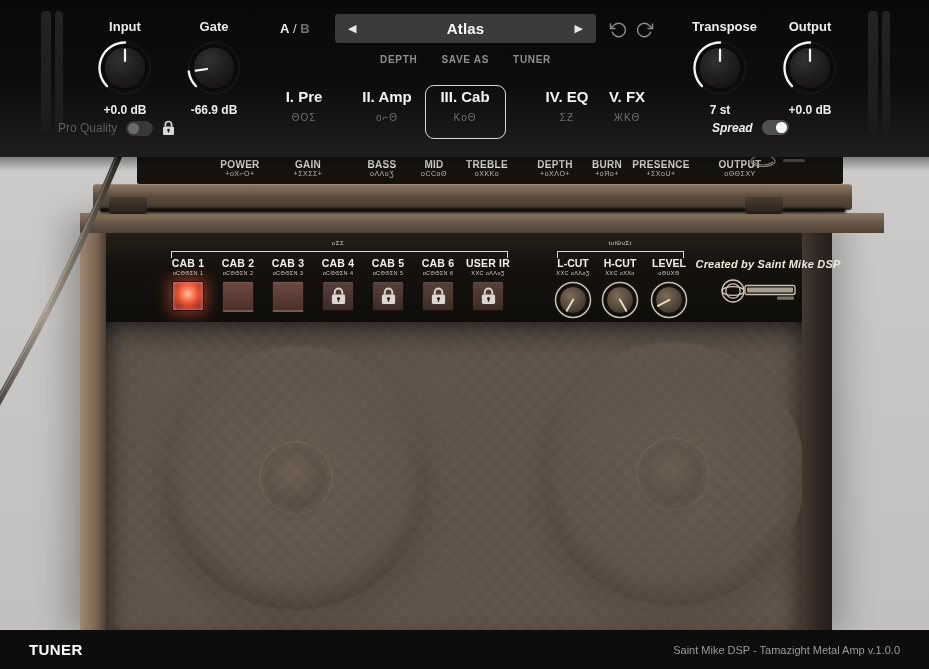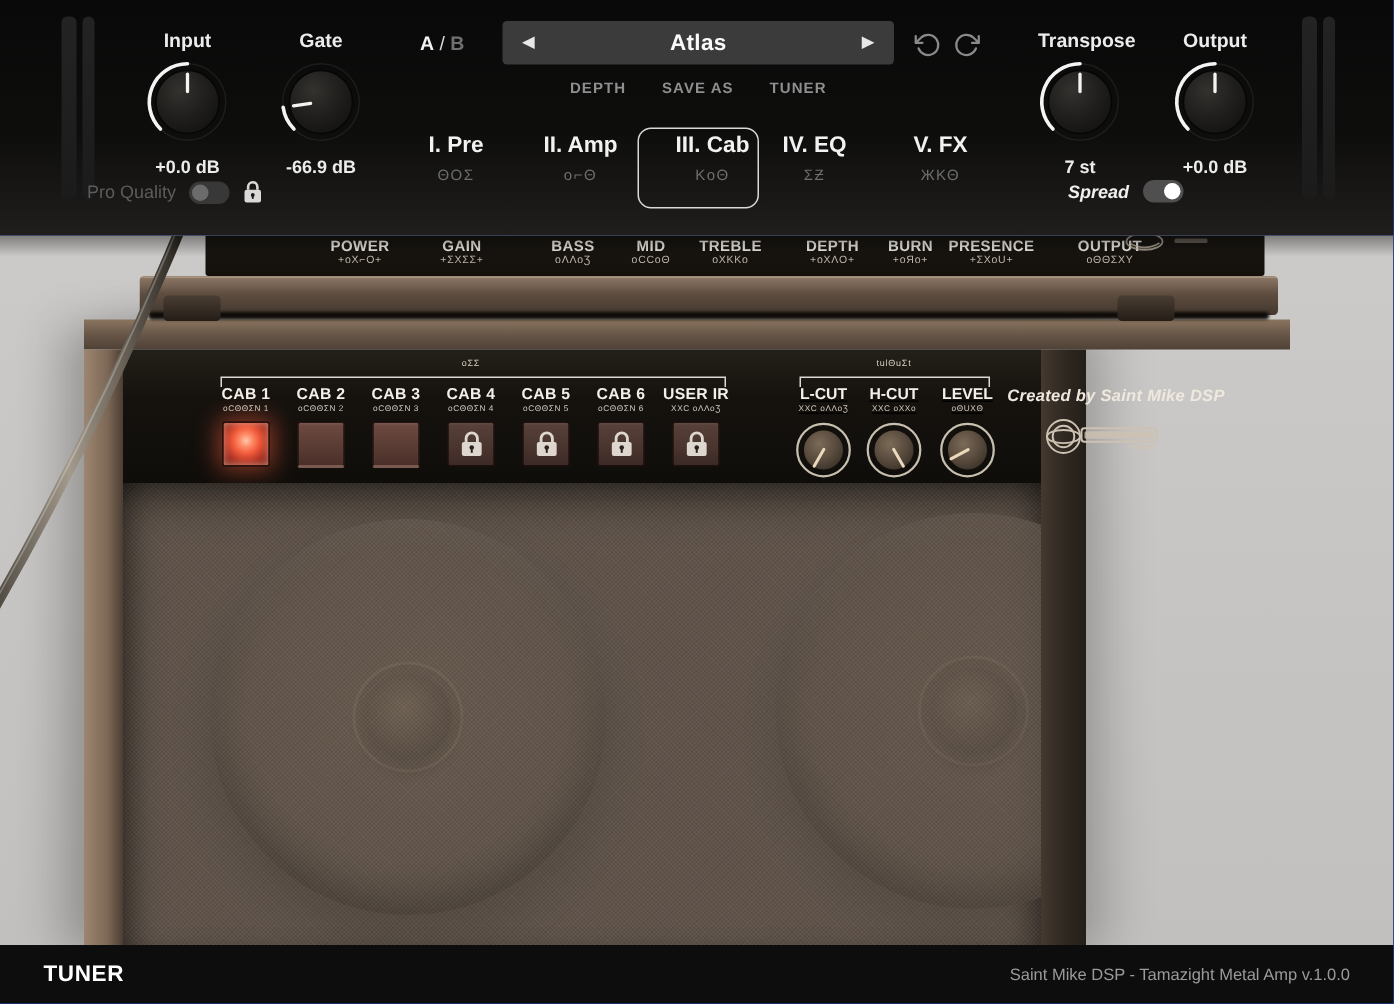--- a/index.html
+++ b/index.html
@@ -64,21 +64,21 @@
   .head-col{position:absolute;top:2px;width:80px;text-align:center;}
   .head-col .hlabel{font-size:10px;font-weight:700;letter-spacing:.3px;color:#f1ece5;}
   .head-col .hglyph{margin-top:0px;font-size:7px;color:#cfc6ba;opacity:.9;letter-spacing:.5px;}
   .head-tolex{position:absolute;left:0;top:27px;width:759px;height:25px;border-top:1px solid #a18a75;
               background:linear-gradient(180deg,#8b7664 0%,#5d4d3f 45%,#43372d 100%);border-radius:3px;}
   .head-shadow{position:absolute;left:6px;top:51px;width:747px;height:5px;background:#0e0b08;filter:blur(1px);border-radius:3px;}
   .foot{position:absolute;top:40px;width:38px;height:17px;border-radius:3px;
         background:linear-gradient(180deg,#4a3e33,#241d17);}
 
   
-  .cabinet{position:absolute;left:56px;top:56px;width:668px;height:417px;z-index:1;
+  .cabinet{position:absolute;left:80px;top:56px;width:752px;height:417px;z-index:1;
            box-shadow:-16px 4px 28px rgba(0,0,0,.22),16px 4px 28px rgba(0,0,0,.18);}
   .cab-topband{position:absolute;left:0;top:0;width:804px;height:20px;
                background:linear-gradient(180deg,#8a755f,#6b594a 45%,#4e4136);}
   .cab-left{position:absolute;left:0;top:20px;bottom:0;width:26px;
             background:linear-gradient(90deg,#9c8671,#7d6856 60%,#4b3e33);}
   .cab-right{position:absolute;right:0;top:20px;bottom:0;width:30px;
              background:linear-gradient(90deg,#45392f,#332b24 40%,#241e19);}
   .cab-panel{position:absolute;left:26px;right:30px;top:20px;height:89px;
              background:linear-gradient(180deg,#232019 0%,#15120e 35%,#0f0d0a 100%);
              border-top:1px solid rgba(255,255,255,.07);}
@@ -91,21 +91,21 @@
   .cab-col .clabel{font-size:10.5px;font-weight:700;color:#f3efe9;letter-spacing:.2px;}
   .cab-col .cglyph{margin-top:1px;font-size:5.5px;color:#cfc8be;letter-spacing:.4px;}
   .cab-btn{margin:5px auto 0;width:30px;height:28px;border-radius:2px;cursor:pointer;
            display:flex;align-items:center;justify-content:center;}
   .cab-btn.on{background:radial-gradient(circle at 50% 42%,#ffc7ae 0%,#ff8f6b 18%,#f05a3a 40%,#b03526 66%,#7c241b 90%);
               border:1px solid #30100c;box-shadow:0 0 16px 2px rgba(255,96,64,.55),inset 0 0 5px rgba(255,210,180,.65);}
   .cab-btn.off{background:linear-gradient(180deg,#6d4a41,#553830 70%,#4a2f29);
                border:1px solid #241310;border-bottom:2px solid #7a5a50;box-shadow:inset 0 1px 1px rgba(255,255,255,.08);}
   .cab-btn.locked{background:linear-gradient(180deg,#58413a,#46312c 70%,#3c2a26);
                   border:1px solid #1d100d;box-shadow:inset 0 1px 1px rgba(255,255,255,.06);}
-  .fk-col{position:absolute;top:23px;width:60px;text-align:center;text-decoration:underline;}
+  .fk-col{position:absolute;top:23px;width:60px;text-align:center;}
   .fk-col .clabel{font-size:10.5px;font-weight:700;color:#f3efe9;}
   .fk-col .cglyph{margin-top:1px;font-size:5.5px;color:#cfc8be;letter-spacing:.4px;}
   .fk-col svg{margin-top:2px;cursor:pointer;}
   .credit{position:absolute;left:572px;top:24px;width:180px;text-align:center;
           font-size:11px;font-weight:700;font-style:italic;color:#efe8df;letter-spacing:.2px;}
 
   
   .grille{position:absolute;left:26px;right:30px;top:109px;bottom:0;background:#5f5349;
           box-shadow:inset 18px 0 22px -14px rgba(0,0,0,.55),inset -18px 0 22px -14px rgba(0,0,0,.5),inset 0 26px 28px -18px rgba(0,0,0,.6);overflow:hidden;}
   .grille::after{content:"";position:absolute;inset:0;
@@ -233,25 +233,25 @@
     <div class="tabs-row">
       <div class="tab-active-box"></div>
       <div class="tab" style="left:259px;">
         <div class="tlabel">I. Pre</div>
         <div class="tglyph">ΘΟΣ</div>
       </div>
       <div class="tab" style="left:342px;text-align:center;">
         <div class="tlabel">II. Amp</div>
         <div class="tglyph">o⌐Θ</div>
       </div>
-      <div class="tab" style="left:430px;">
+      <div class="tab" style="left:420px;">
         <div class="tlabel">III. Cab</div>
         <div class="tglyph">ΚoΘ</div>
       </div>
-      <div class="tab" style="left:498px;">
+      <div class="tab" style="left:522px;">
         <div class="tlabel">IV. EQ</div>
         <div class="tglyph">ΣƵ</div>
       </div>
       <div class="tab" style="left:582px;">
         <div class="tlabel">V. FX</div>
         <div class="tglyph">ЖΚΘ</div>
       </div>
     </div>
 
     <div class="pq">

